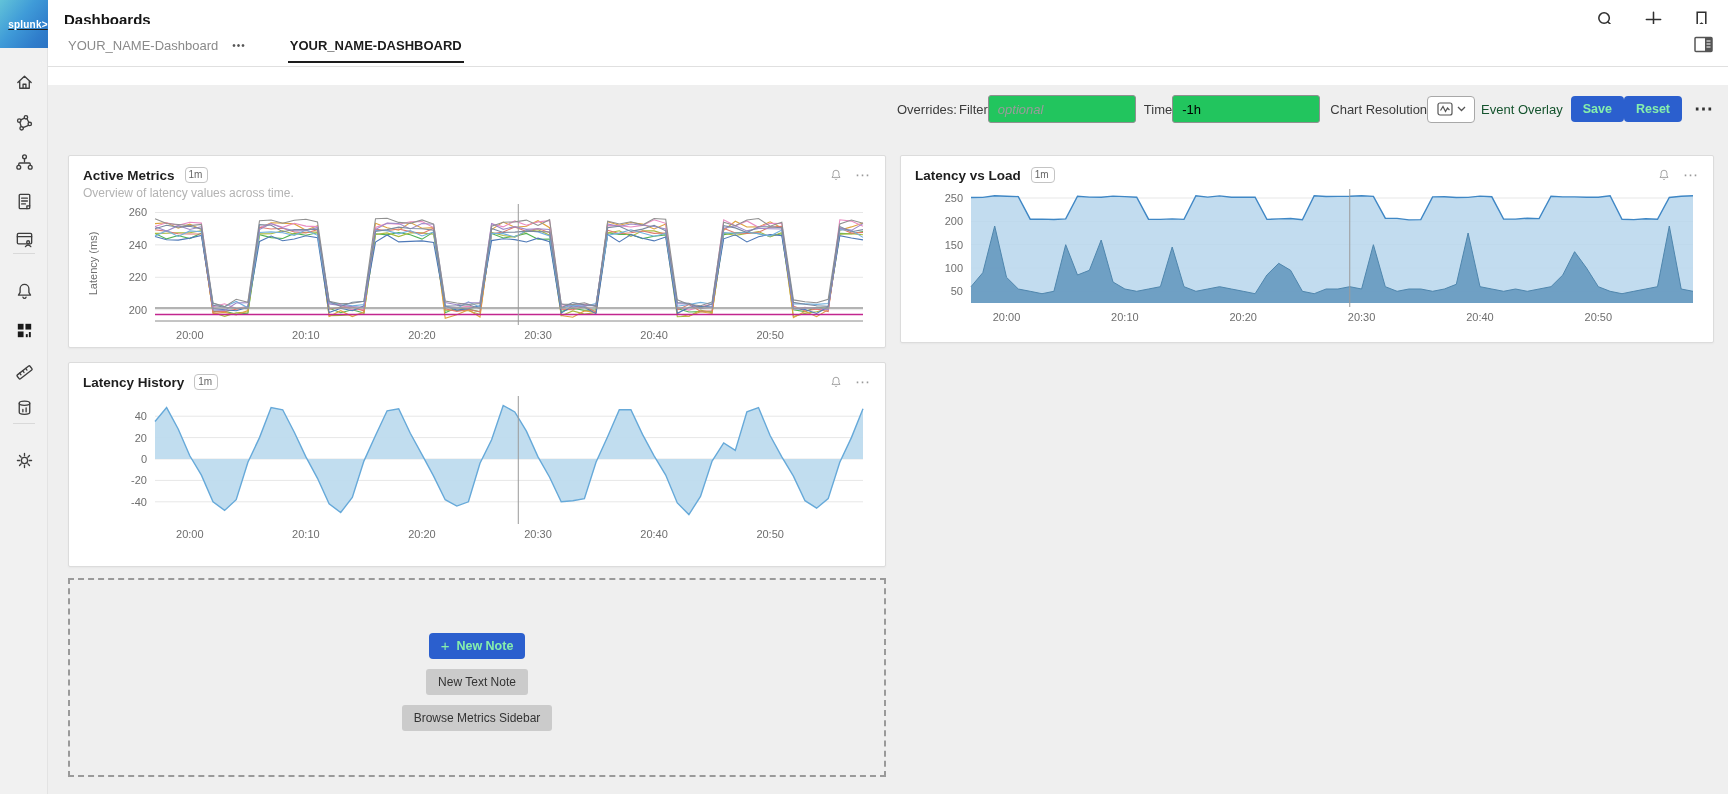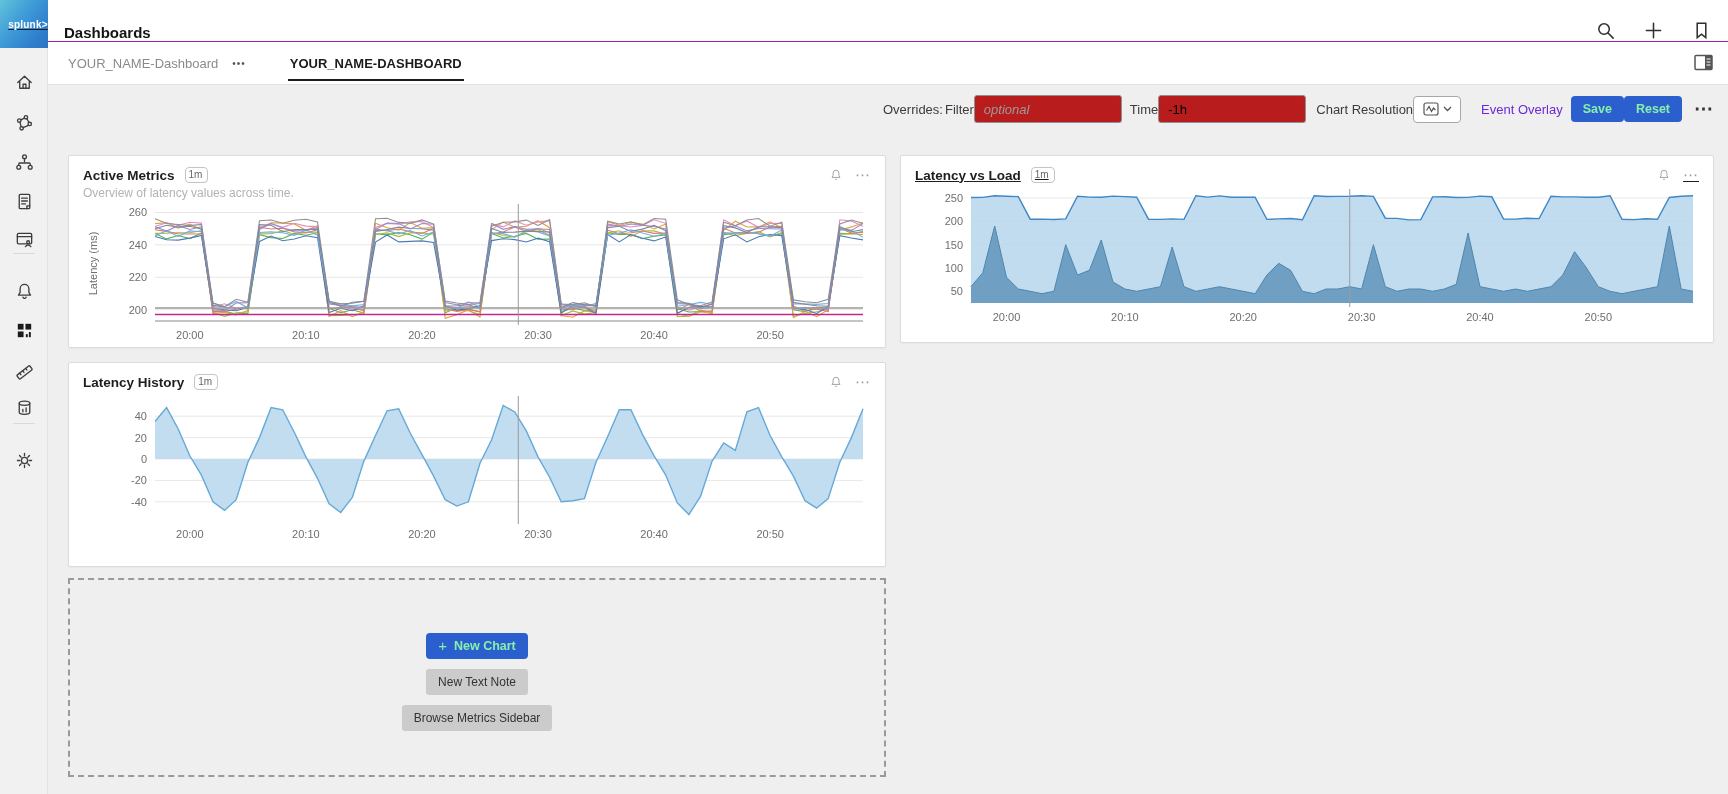--- a/index.html
+++ b/index.html
@@ -10,39 +10,39 @@
   .rail { position:absolute; left:0; top:0; width:48px; height:794px; background:#f1f1f1; border-right:1px solid #e3e3e3; }
   .logo { position:absolute; left:0; top:0; width:56px; height:48px;
     background:linear-gradient(128deg,#62c3d9 0%,#3f9bd8 38%,#2f7dcb 72%,#2a6fc0 100%); display:flex; align-items:center; justify-content:center;text-decoration:underline; }
   .logo span { color:#fff; font-weight:bold; font-size:10px; letter-spacing:.2px; }
   .rail-item { position:absolute; left:12px; width:24px; height:24px; display:flex; align-items:center; justify-content:center; cursor:pointer; }
   .rail-item svg { width:21px; height:21px; stroke:#3e3e3e; fill:none; stroke-width:1.4; stroke-linecap:round; stroke-linejoin:round; }
   .rail-item.active svg { stroke:none; fill:#1a1a1a; }
   .rail-div { position:absolute; left:13px; width:22px; height:1px; background:#d9d9d9; }
 
   
-  .topbar { position:absolute; left:48px; top:0; width:1680px; height:42px; background:#fff; border-bottom:1px solid #a21caf; display:flex; align-items:flex-end; }
+  .topbar { position:absolute; left:48px; top:0; width:1680px; height:42px; background:#fff; border-bottom:3px solid #a21caf; display:flex; align-items:center; }
   .page-title { font-size:15px; font-weight:700; margin-left:16px; color:#141414; }
   .topbar-icons { margin-left:auto; margin-right:16px; display:flex; gap:27px; align-items:center; }
   .topbar-icons svg { width:21px; height:21px; stroke:#2f2f2f; fill:none; stroke-width:1.6; stroke-linecap:round; cursor:pointer; }
 
-  .crumbrow { position:absolute; left:48px; top:42px; width:1680px; height:43px; background:#fff; border-bottom:1px solid #e0e0e0; display:flex; align-items:center; }
+  .crumbrow { position:absolute; left:48px; top:24px; width:1680px; height:43px; background:#fff; border-bottom:1px solid #e0e0e0; display:flex; align-items:center; }
   .crumb-group { margin-left:20px; font-size:13px; color:#8a8a8a; cursor:pointer; }
   .crumb-dots { margin-left:14px; font-size:10px; color:#555; letter-spacing:1px; cursor:pointer; }
   .crumb-tab { margin-left:42px; font-size:13px; font-weight:600; color:#1c1c1c; border-bottom:2px solid #1c1c1c; padding:10px 2px 8px 2px; cursor:pointer; }
   .panel-toggle { margin-left:auto; margin-right:14px; cursor:pointer; display:flex; }
 
   
   .main { position:absolute; left:48px; top:85px; width:1680px; height:709px; background:#efefef; }
   .overrides { position:absolute; left:0; top:0; width:1680px; height:48px; display:flex; align-items:center; justify-content:flex-end; padding-right:10px; font-size:13px; color:#3c3c3c; }
   .ov-label { margin-right:2px; }
-  .ov-input { width:148px; height:28px; border:1px solid #909090; border-radius:3px; background:#b91c1c; font-size:13px; padding:0 9px; font-family:"Liberation Sans",sans-serif; }
+  .ov-input { width:148px; height:28px; border:1px solid #909090; border-radius:3px; background:#22c55e; font-size:13px; padding:0 9px; font-family:"Liberation Sans",sans-serif; }
   .ov-input::placeholder { font-style:italic; color:#9b9b9b; }
   .res-drop { width:48px; height:27px; border:1px solid #a8a8a8; border-radius:4px; background:#fff; display:flex; align-items:center; justify-content:center; gap:4px; cursor:pointer; }
-  .event-link { color:#6d28d9; cursor:pointer; margin:0 8px 0 20px;text-align:right; }
+  .event-link { color:#14532d; cursor:pointer; margin:0 8px 0 6px;text-align:right; }
   .btn-blue { background:#2b5fce; color:#86efac; border:none; border-radius:4px; font-size:12.5px; font-weight:700; padding:6px 12px; cursor:pointer; font-family:"Liberation Sans",sans-serif; }
   .ov-dots { font-size:19px; color:#333; font-weight:bold; margin-left:12px; margin-right:4px; letter-spacing:1px; cursor:pointer; line-height:10px; }
 
   
   .card { position:absolute; background:#fff; border:1px solid #dcdcdc; border-radius:2px; box-shadow:0 1px 2px rgba(0,0,0,.04); }
   .card-head { display:flex; align-items:center; padding:11px 14px 0 14px; }
   .card-title { font-size:13.5px; font-weight:600; color:#1e1e1e; }
   .res-badge { margin-left:10px; font-size:10px; color:#666; border:1px solid #c4c4c4; border-radius:4px; background:#fff; padding:1px 5px 2px 3px; }
   .card-actions { margin-left:auto; display:flex; align-items:center; gap:12px; color:#9a9a9a; }
   .card-actions svg { width:14px; height:14px; stroke:#9a9a9a; fill:none; stroke-width:1.4; cursor:pointer; }
@@ -229,21 +229,21 @@
         <polyline points="72.0,26.8 83.6,31.1 95.2,25.7 106.8,29.5 118.4,26.7 130.0,109.9 141.6,110.4 153.2,103.0 164.9,102.6 176.5,29.4 188.1,23.5 199.7,28.0 211.3,30.9 222.9,30.7 234.5,27.4 246.1,104.1 257.7,105.4 269.3,106.6 280.9,107.2 292.5,29.5 304.1,23.1 315.7,23.5 327.3,28.9 339.0,23.5 350.6,24.2 362.2,102.5 373.8,104.8 385.4,102.8 397.0,102.7 408.6,23.5 420.2,29.3 431.8,26.6 443.4,29.4 455.0,28.7 466.6,29.4 478.2,103.7 489.8,107.2 501.4,105.8 513.0,105.8 524.7,23.9 536.3,26.5 547.9,24.0 559.5,25.3 571.1,26.5 582.7,28.9 594.3,103.6 605.9,103.9 617.5,108.8 629.1,107.1 640.7,28.2 652.3,25.8 663.9,30.9 675.5,28.4 687.1,28.7 698.8,29.0 710.4,108.0 722.0,108.3 733.6,107.5 745.2,109.7 756.8,28.2 768.4,30.4 780.0,23.6" fill="none" stroke="#9d8ac9" stroke-width="1.1"></polyline>
         <polyline points="72.0,18.8 83.6,23.5 95.2,24.5 106.8,25.6 118.4,24.4 130.0,103.1 141.6,106.6 153.2,99.3 164.9,102.2 176.5,20.7 188.1,20.0 199.7,23.3 211.3,20.3 222.9,19.2 234.5,22.0 246.1,101.2 257.7,103.8 269.3,103.3 280.9,101.3 292.5,18.7 304.1,18.3 315.7,22.4 327.3,23.4 339.0,19.9 350.6,24.1 362.2,101.1 373.8,103.0 385.4,104.5 397.0,103.5 408.6,26.2 420.2,22.3 431.8,21.9 443.4,20.1 455.0,25.5 466.6,19.7 478.2,104.0 489.8,104.6 501.4,102.8 513.0,106.7 524.7,21.2 536.3,24.0 547.9,21.7 559.5,25.1 571.1,18.5 582.7,19.3 594.3,99.8 605.9,104.4 617.5,105.7 629.1,101.9 640.7,22.2 652.3,25.7 663.9,20.0 675.5,18.5 687.1,26.2 698.8,22.3 710.4,99.9 722.0,101.7 733.6,102.7 745.2,99.3 756.8,23.9 768.4,20.0 780.0,23.3" fill="none" stroke="#909090" stroke-width="1.1"></polyline>
         <polyline points="72.0,28.7 83.6,25.3 95.2,27.1 106.8,26.2 118.4,29.0 130.0,105.2 141.6,107.2 153.2,108.2 164.9,108.6 176.5,24.7 188.1,25.3 199.7,31.7 211.3,29.5 222.9,29.6 234.5,29.1 246.1,101.4 257.7,106.5 269.3,102.3 280.9,101.3 292.5,31.4 304.1,29.6 315.7,27.1 327.3,28.5 339.0,28.8 350.6,30.3 362.2,106.1 373.8,105.7 385.4,104.7 397.0,108.5 408.6,28.6 420.2,32.4 431.8,32.1 443.4,31.1 455.0,31.5 466.6,32.0 478.2,107.7 489.8,102.6 501.4,104.9 513.0,105.5 524.7,27.6 536.3,26.3 547.9,31.4 559.5,29.1 571.1,25.3 582.7,30.8 594.3,102.5 605.9,103.3 617.5,107.8 629.1,104.0 640.7,25.6 652.3,27.9 663.9,32.6 675.5,26.7 687.1,26.9 698.8,27.7 710.4,102.4 722.0,104.3 733.6,105.7 745.2,106.3 756.8,26.6 768.4,31.7 780.0,29.6" fill="none" stroke="#7b8aa0" stroke-width="1.1"></polyline>
         <polyline points="72.0,114.5 83.6,114.5 95.2,114.5 106.8,114.5 118.4,114.5 130.0,114.5 141.6,114.5 153.2,114.5 164.9,114.5 176.5,114.5 188.1,114.5 199.7,114.5 211.3,114.5 222.9,114.5 234.5,114.5 246.1,114.5 257.7,114.5 269.3,114.5 280.9,114.5 292.5,114.5 304.1,114.5 315.7,114.5 327.3,114.5 339.0,114.5 350.6,114.5 362.2,114.5 373.8,114.5 385.4,114.5 397.0,114.5 408.6,114.5 420.2,114.5 431.8,114.5 443.4,114.5 455.0,114.5 466.6,114.5 478.2,114.5 489.8,114.5 501.4,114.5 513.0,114.5 524.7,114.5 536.3,114.5 547.9,114.5 559.5,114.5 571.1,114.5 582.7,114.5 594.3,114.5 605.9,114.5 617.5,114.5 629.1,114.5 640.7,114.5 652.3,114.5 663.9,114.5 675.5,114.5 687.1,114.5 698.8,114.5 710.4,114.5 722.0,114.5 733.6,114.5 745.2,114.5 756.8,114.5 768.4,114.5 780.0,114.5" fill="none" stroke="#c2268f" stroke-width="1.3"></polyline>
         <polyline points="72.0,108.0 83.6,108.0 95.2,108.0 106.8,108.0 118.4,108.0 130.0,108.0 141.6,108.0 153.2,108.0 164.9,108.0 176.5,108.0 188.1,108.0 199.7,108.0 211.3,108.0 222.9,108.0 234.5,108.0 246.1,108.0 257.7,108.0 269.3,108.0 280.9,108.0 292.5,108.0 304.1,108.0 315.7,108.0 327.3,108.0 339.0,108.0 350.6,108.0 362.2,108.0 373.8,108.0 385.4,108.0 397.0,108.0 408.6,108.0 420.2,108.0 431.8,108.0 443.4,108.0 455.0,108.0 466.6,108.0 478.2,108.0 489.8,108.0 501.4,108.0 513.0,108.0 524.7,108.0 536.3,108.0 547.9,108.0 559.5,108.0 571.1,108.0 582.7,108.0 594.3,108.0 605.9,108.0 617.5,108.0 629.1,108.0 640.7,108.0 652.3,108.0 663.9,108.0 675.5,108.0 687.1,108.0 698.8,108.0 710.4,108.0 722.0,108.0 733.6,108.0 745.2,108.0 756.8,108.0 768.4,108.0 780.0,108.0" fill="none" stroke="#9a9a9a" stroke-width="1.3"></polyline>
         <line x1="72" x2="780" y1="121" y2="121" stroke="#8a8a8a" stroke-width="1"></line>
         <line x1="435.28524590163937" x2="435.28524590163937" y1="4" y2="125" stroke="#9a9a9a" stroke-width="1"></line>
       </svg>
   </div>
 
-  <div class="card" style="left:852px; top:70px; width:814px; height:188px;text-decoration:underline;">
+  <div class="card" style="left:852px; top:70px; width:814px; height:188px;">
     <div class="card-head">
       <span class="card-title">Latency vs Load</span>
       <span class="res-badge">1m</span>
       <span class="card-actions">
         <svg viewBox="0 0 22 22">
             <path d="M11 3.5 a4.6 4.6 0 0 1 4.6 4.6 V12 l1.7 2.8 H4.7 L6.4 12 V8.1 A4.6 4.6 0 0 1 11 3.5 Z M9.4 17 a1.7 1.7 0 0 0 3.2 0"></path>
           </svg>
         <span class="card-dots">⋯</span>
       </span>
     </div>
@@ -302,18 +302,18 @@
         <text x="687.1475409836065" y="148" text-anchor="middle" fill="#6e6e6e" font-size="11">20:50</text>
         <path d="M72.0,69.0 L72.0,31.5 L83.6,17.6 L95.2,39.0 L106.8,65.8 L118.4,85.1 L130.0,111.8 L141.6,120.4 L153.2,109.7 L164.9,72.2 L176.5,47.6 L188.1,17.6 L199.7,19.8 L211.3,42.2 L222.9,66.9 L234.5,88.3 L246.1,113.9 L257.7,122.5 L269.3,107.5 L280.9,71.1 L292.5,45.5 L304.1,20.8 L315.7,18.7 L327.3,43.3 L339.0,64.7 L350.6,86.1 L362.2,109.7 L373.8,116.1 L385.4,111.8 L397.0,73.3 L408.6,49.7 L420.2,15.5 L431.8,21.9 L443.4,41.2 L455.0,66.9 L466.6,87.2 L478.2,111.8 L489.8,110.7 L501.4,108.6 L513.0,72.2 L524.7,46.5 L536.3,19.8 L547.9,19.8 L559.5,44.4 L571.1,65.8 L582.7,85.1 L594.3,112.9 L605.9,124.6 L617.5,106.5 L629.1,71.1 L640.7,52.9 L652.3,60.4 L663.9,21.9 L675.5,17.6 L687.1,45.5 L698.8,66.9 L710.4,86.1 L722.0,110.7 L733.6,118.2 L745.2,108.6 L756.8,72.2 L768.4,47.6 L780.0,18.7 L780.0,69.0 Z" fill="#bedbee" fill-opacity="0.95" stroke="none"></path>
         <polyline points="72.0,31.5 83.6,17.6 95.2,39.0 106.8,65.8 118.4,85.1 130.0,111.8 141.6,120.4 153.2,109.7 164.9,72.2 176.5,47.6 188.1,17.6 199.7,19.8 211.3,42.2 222.9,66.9 234.5,88.3 246.1,113.9 257.7,122.5 269.3,107.5 280.9,71.1 292.5,45.5 304.1,20.8 315.7,18.7 327.3,43.3 339.0,64.7 350.6,86.1 362.2,109.7 373.8,116.1 385.4,111.8 397.0,73.3 408.6,49.7 420.2,15.5 431.8,21.9 443.4,41.2 455.0,66.9 466.6,87.2 478.2,111.8 489.8,110.7 501.4,108.6 513.0,72.2 524.7,46.5 536.3,19.8 547.9,19.8 559.5,44.4 571.1,65.8 582.7,85.1 594.3,112.9 605.9,124.6 617.5,106.5 629.1,71.1 640.7,52.9 652.3,60.4 663.9,21.9 675.5,17.6 687.1,45.5 698.8,66.9 710.4,86.1 722.0,110.7 733.6,118.2 745.2,108.6 756.8,72.2 768.4,47.6 780.0,18.7" fill="none" stroke="#66a9d9" stroke-width="1.4"></polyline>
         <line x1="435.28524590163937" x2="435.28524590163937" y1="6" y2="134" stroke="#9a9a9a" stroke-width="1"></line>
       </svg>
   </div>
 
   <div class="empty-slot">
     <button class="btn-blue btn-new-chart">
       <span class="plus">+</span>
-      <span>New Chart</span>
+      <span>New Note</span>
     </button>
     <button class="btn-gray">New Text Note</button>
     <button class="btn-gray">Browse Metrics Sidebar</button>
   </div>
 </div>
 
 </body></html>

